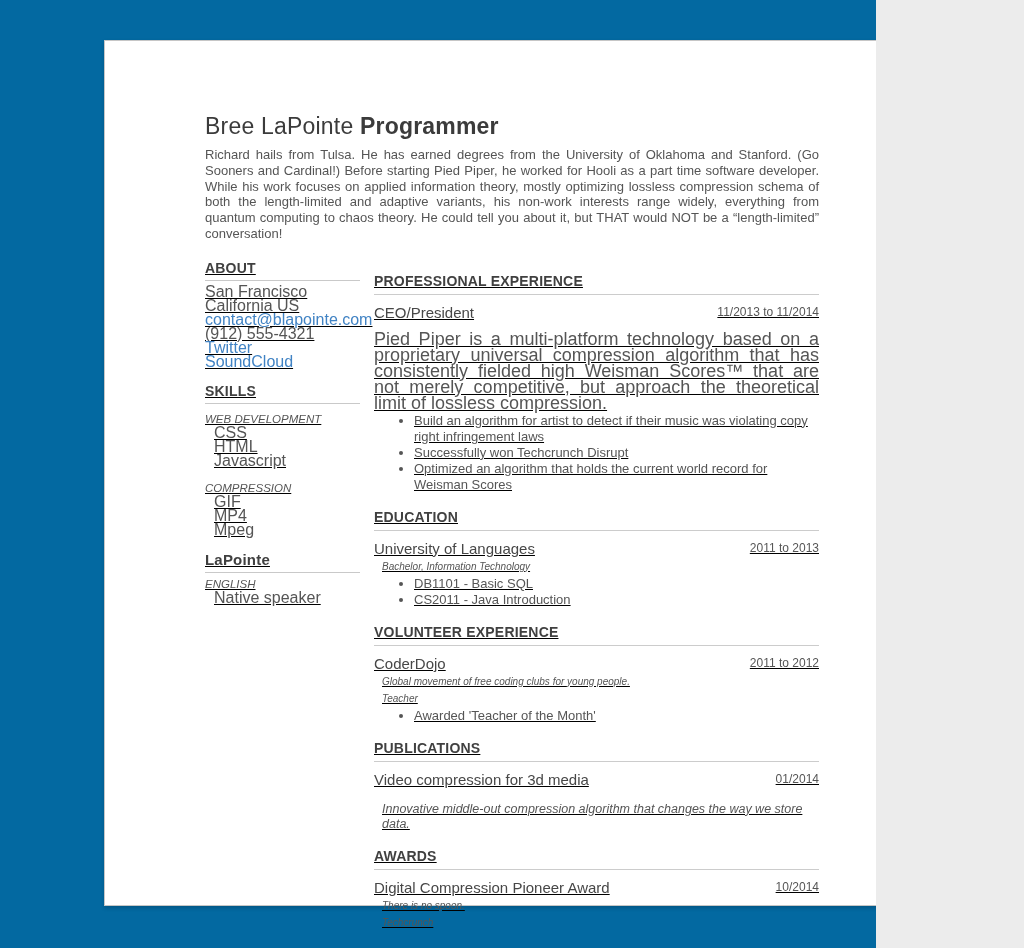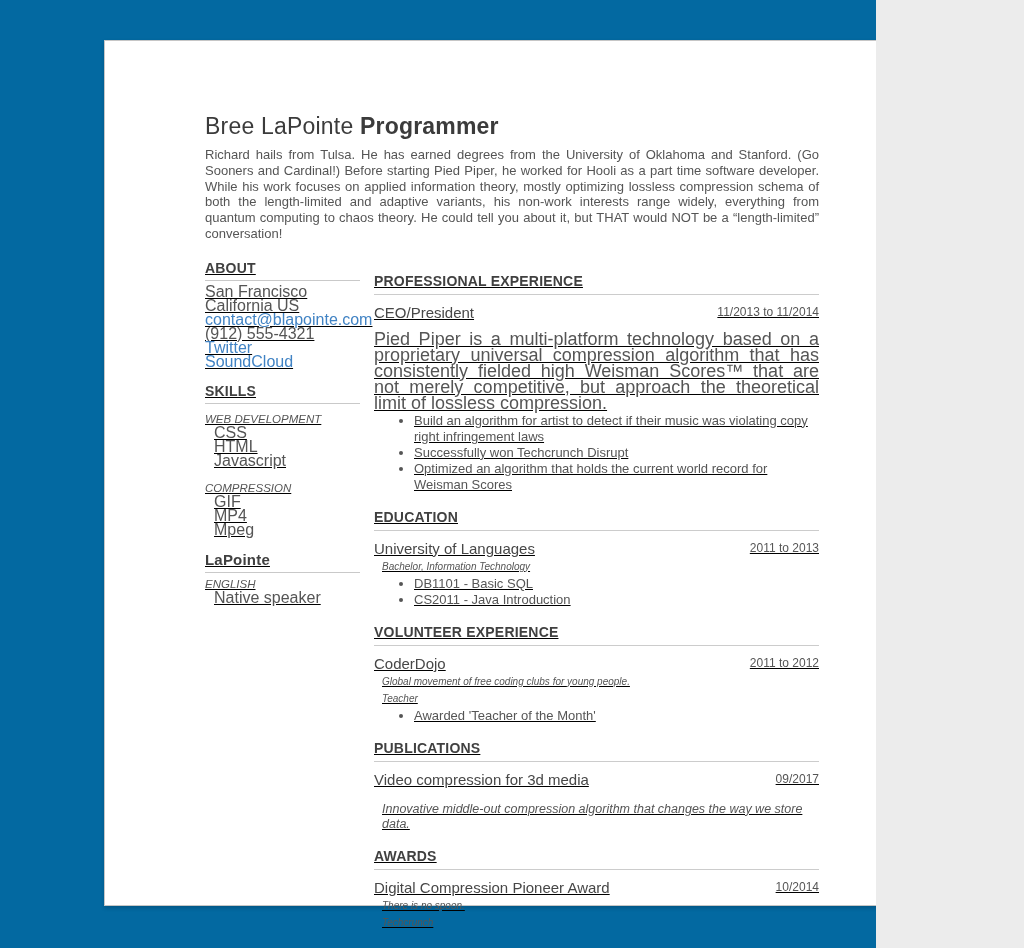--- a/index.html
+++ b/index.html
@@ -232,21 +232,21 @@
           <div class="entry-sub">Teacher</div>
           <ul class="bullets">
             <li>Awarded 'Teacher of the Month'</li>
           </ul>
         </section>
 
         <section>
           <h2>PUBLICATIONS</h2>
           <div class="entry-head">
             <span class="entry-title">Video compression for 3d media</span>
-            <span class="entry-date">09/2017</span>
+            <span class="entry-date">01/2014</span>
           </div>
           <div class="pub-summary">Innovative middle-out compression algorithm that changes the way we store data.</div>
         </section>
 
         <section>
           <h2>AWARDS</h2>
           <div class="entry-head">
             <span class="entry-title">Digital Compression Pioneer Award</span>
             <span class="entry-date">10/2014</span>
           </div>

